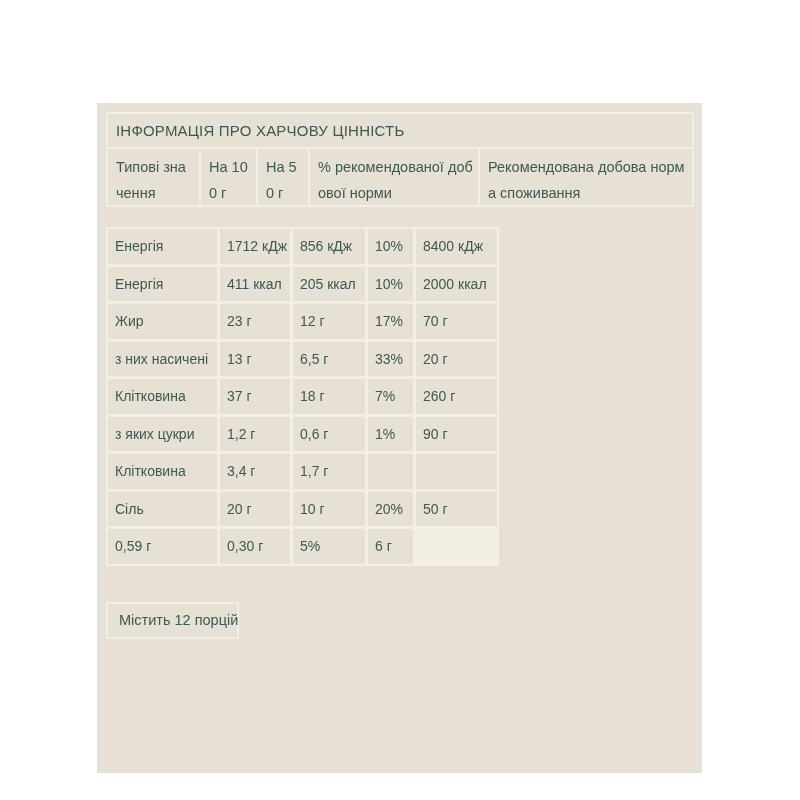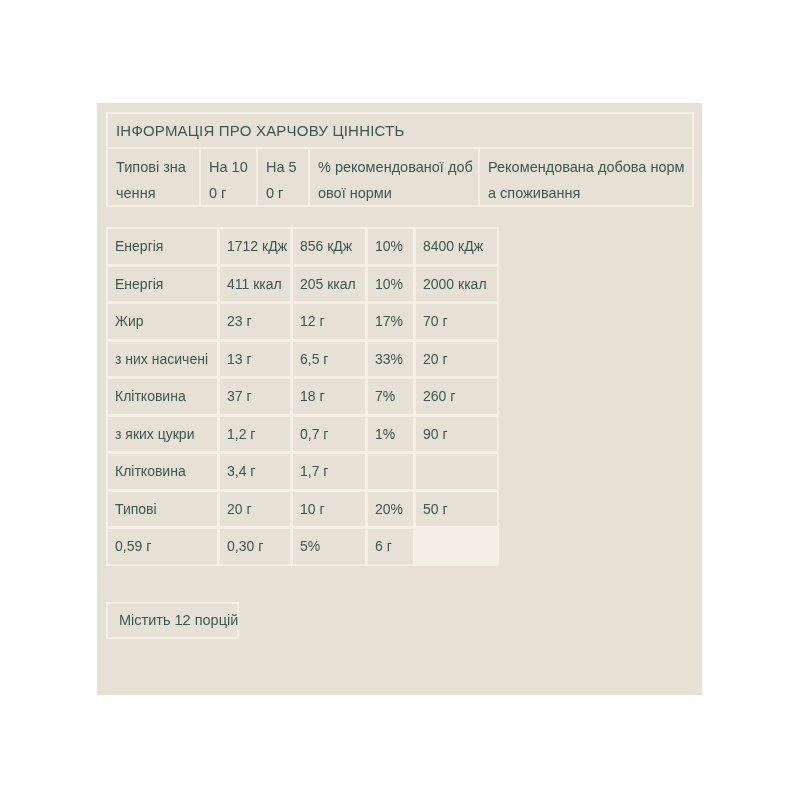--- a/index.html
+++ b/index.html
@@ -12,21 +12,21 @@
     width:800px;height:800px;
     background:#ffffff;
     font-family:"Liberation Sans", sans-serif;
     color:var(--ink);
     position:relative;
     overflow:hidden;
   }
   .panel{
     position:absolute;
     left:97px; top:103px;
-    width:605px; height:592px;
+    width:605px; height:670px;
     background:var(--beige);
     box-sizing:border-box;
     padding:9px;
     overflow:hidden;
   }
   
   .header-box{
     display:grid;
     grid-template-columns:91px 55px 50px 168px 212px;
     grid-template-rows:33px 56px;
@@ -139,31 +139,31 @@
     <div class="cell">20 г</div>
 
     <div class="cell">Клітковина</div>
     <div class="cell">37 г</div>
     <div class="cell">18 г</div>
     <div class="cell">7%</div>
     <div class="cell">260 г</div>
 
     <div class="cell">з яких цукри</div>
     <div class="cell">1,2 г</div>
-    <div class="cell">0,7 г</div>
+    <div class="cell">0,6 г</div>
     <div class="cell">1%</div>
     <div class="cell">90 г</div>
 
     <div class="cell">Клітковина</div>
     <div class="cell">3,4 г</div>
     <div class="cell">1,7 г</div>
     <div class="cell"></div>
     <div class="cell"></div>
 
-    <div class="cell">Типові</div>
+    <div class="cell">Сіль</div>
     <div class="cell">20 г</div>
     <div class="cell">10 г</div>
     <div class="cell">20%</div>
     <div class="cell">50 г</div>
 
     <div class="cell">0,59 г</div>
     <div class="cell">0,30 г</div>
     <div class="cell">5%</div>
     <div class="cell">6 г</div>
   </div>

